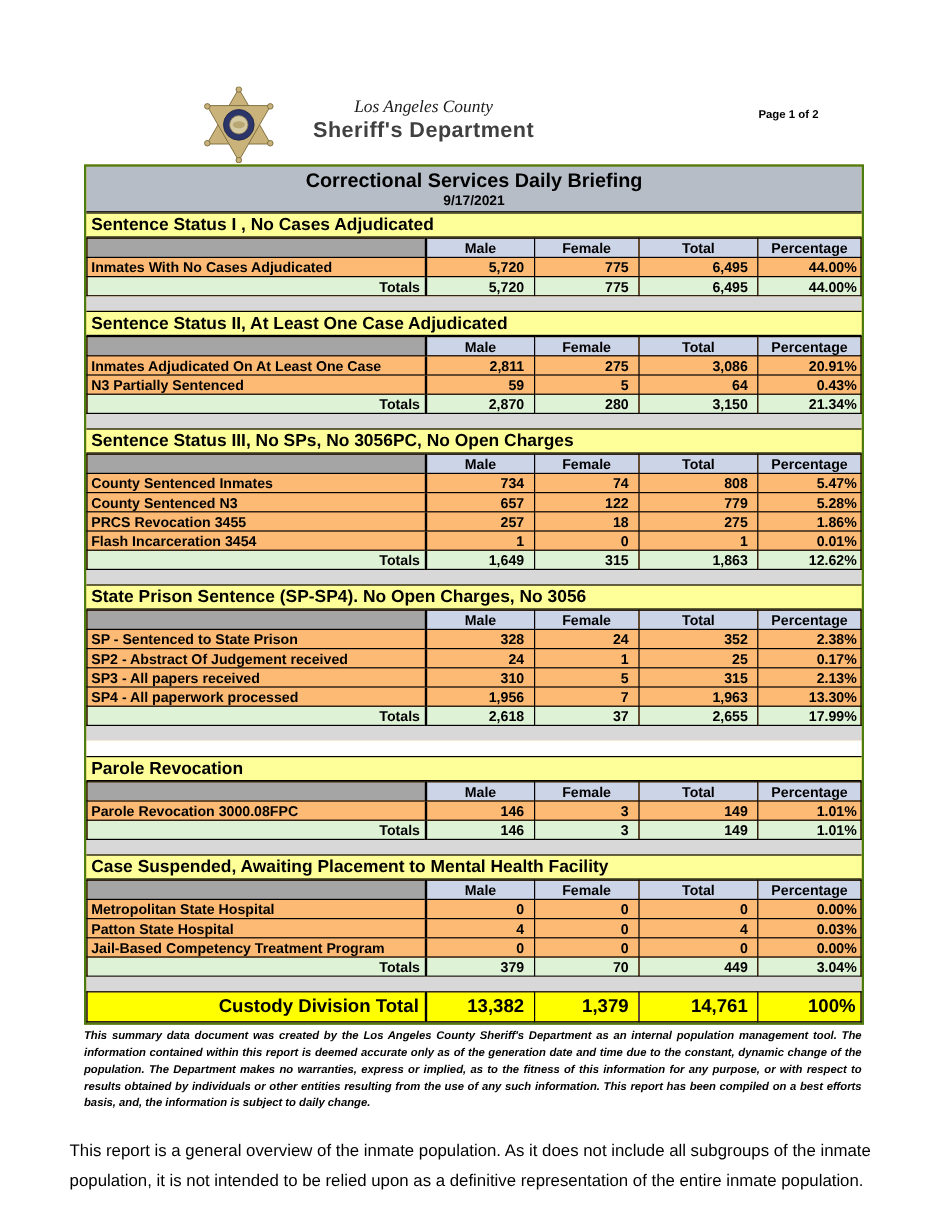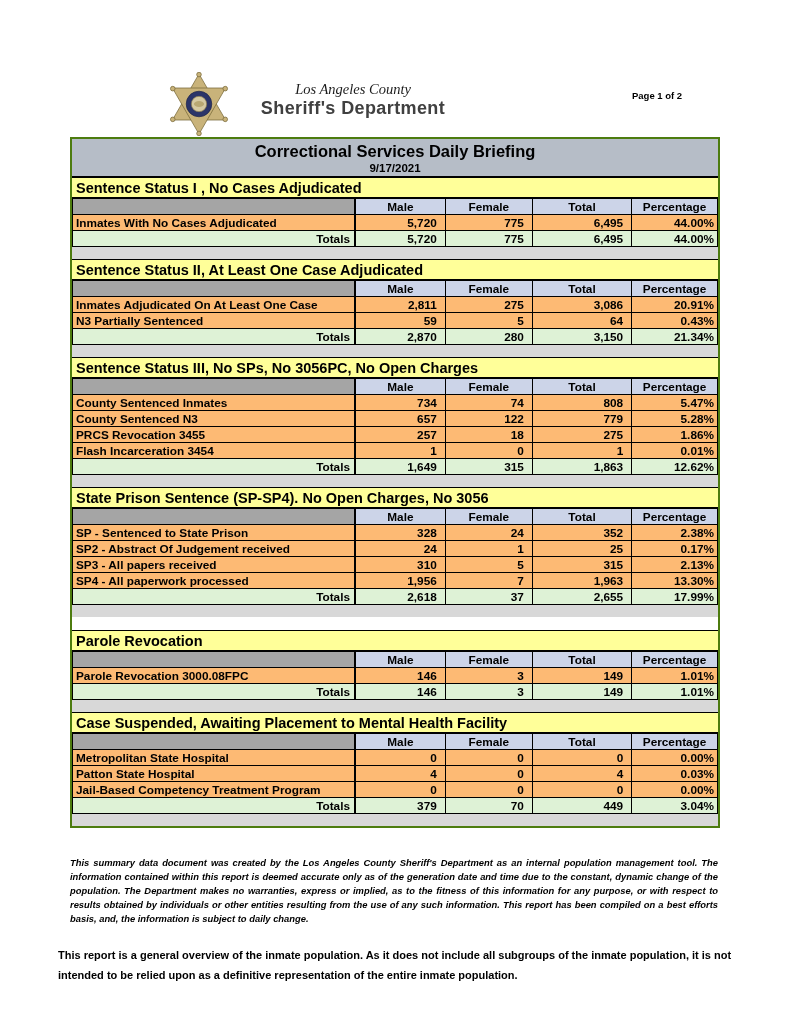--- a/index.html
+++ b/index.html
@@ -67,21 +67,21 @@
   .grand-total-table td.pct { text-align:right; padding-right:4px; }
 
   
   .disclaimer {
     position:absolute; left:70px; top:856px; width:648px; margin:0;
     font-size:9.4px; font-weight:bold; font-style:italic;
     line-height:1.5; text-align:justify;
   }
   .overview-note {
     position:absolute; left:58px; top:946px; width:684px; margin:0;
-    font-size:11px; font-weight:bold; line-height:1.8;
+    font-size:14px; font-weight:normal; line-height:1.8;
   }
 </style>
 </head>
 <body>
 
 <div class="page">
 
   <svg class="logo-star" viewBox="0 0 100 100" aria-hidden="true">
     <g stroke="#7a6a3a" stroke-width="1.2" fill="#c9b37a">
       <polygon points="50,3 91.5,75 8.5,75"></polygon>
@@ -421,17 +421,35 @@
           <td class="num">70</td>
           <td class="num">449</td>
           <td class="pct">3.04%</td>
         </tr>
       </tfoot>
     </table>
   </div>
 <div class="spacer gray"></div>
       </div>
 
+    <table class="grand-total-table">
+      <colgroup>
+        <col class="col-label">
+          <col class="col-male">
+          <col class="col-female">
+          <col class="col-total">
+          <col class="col-pct">
+      </colgroup>
+      <tbody>
+          <tr>
+        <td class="gt-label">Custody Division Total</td>
+        <td class="num">13,382</td>
+        <td class="num">1,379</td>
+        <td class="num">14,761</td>
+        <td class="pct">100%</td>
+      </tr>
+    </tbody>
+      </table>
   </div>
 
   <p class="disclaimer">This summary data document was created by the Los Angeles County Sheriff's Department as an internal population management tool.  The information contained within this report is deemed accurate only as of the generation date and time due to the constant, dynamic change of the population.  The Department makes no warranties, express or implied, as to the fitness of this information for any purpose, or with respect to results obtained by individuals or other entities resulting from the use of any such information.  This report has been compiled on a best efforts basis, and, the information is subject to daily change.</p>
   <p class="overview-note">This report is a general overview of the inmate population.  As it does not include all subgroups of the inmate population, it is not intended to be relied upon as a definitive representation of the entire inmate population.</p>
 </div>
 
 </body></html>

